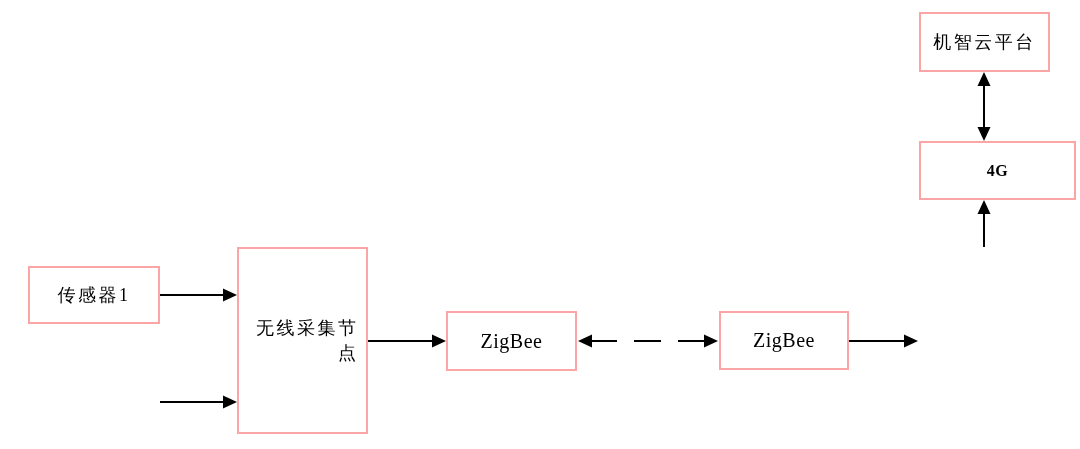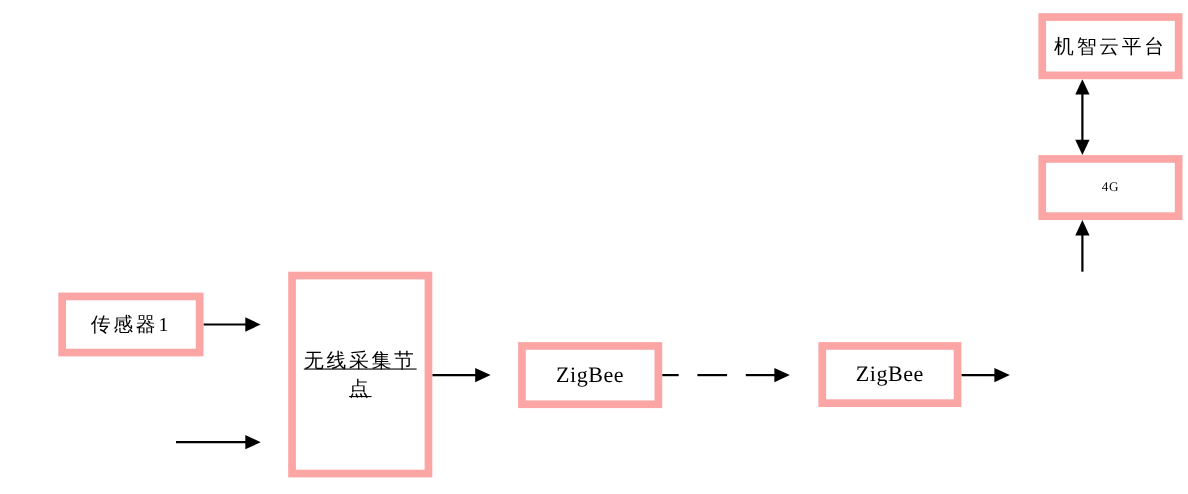--- a/index.html
+++ b/index.html
@@ -19,44 +19,43 @@
     position: absolute;
     left: 0;
     top: 0;
     width: 1080px;
     height: 449px;
     pointer-events: none;
   }
   .node {
     position: absolute;
     box-sizing: border-box;
-    border: 7px solid #fca5a5;
+    border: 2px solid #fca5a5;
     background: #ffffff;
     display: flex;
     align-items: center;
     justify-content: center;
-    text-align: center;
+    text-align: right;
     color: #000000;
     font-size: 18px;
     letter-spacing: 2.5px;
     line-height: 25px;
-    margin-left: 25px;
   }
   .node .label {
     display: inline-block;
   }
   
   .n-sensor1   { left: 28px;  top: 266px; width: 132px; height: 58px; font-family: Liberation Serif, serif; }
   .n-sensor2   { left: 28px;  top: 373px; width: 132px; height: 59px; }
   .n-collector { left: 237px; top: 247px; width: 131px; height: 187px; }
-  .n-collector .label { width: 112px; text-decoration: underline; }
+  .n-collector .label { width: 112px; }
   .n-zigbee-l  { left: 446px; top: 311px; width: 131px; height: 60px; letter-spacing: 0.5px; font-size: 20px; }
   .n-zigbee-r  { left: 719px; top: 311px; width: 130px; height: 59px; letter-spacing: 0.5px; font-size: 20px; }
   .n-center    { left: 918px; top: 247px; width: 130px; height: 186px; }
-  .n-4g        { left: 919px; top: 141px; width: 131px; height: 59px; letter-spacing: 0.5px; font-size: 12px; }
+  .n-4g        { left: 919px; top: 141px; width: 157px; height: 59px; letter-spacing: 0.5px; font-size: 16px; font-weight: bold; }
   .n-cloud     { left: 919px; top: 12px;  width: 131px; height: 60px; }
 </style>
 </head>
 <body>
 
 <div class="canvas">
 
   <svg class="arrow-layer" width="1080" height="449" viewBox="0 0 1080 449" xmlns="http://www.w3.org/2000/svg">
     <g stroke="#000000" stroke-width="2" fill="#000000">
       

